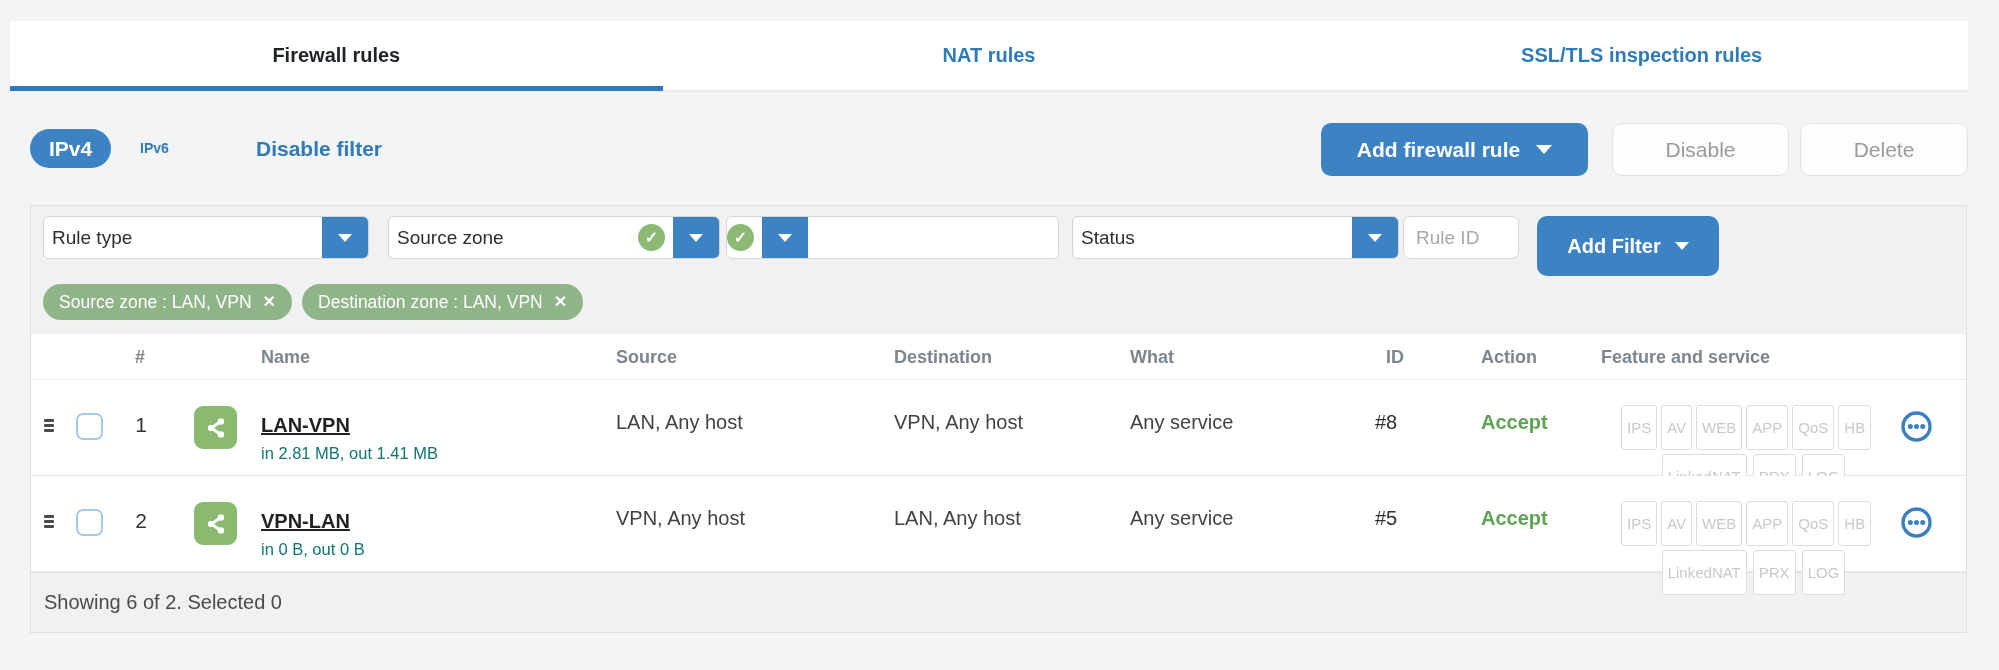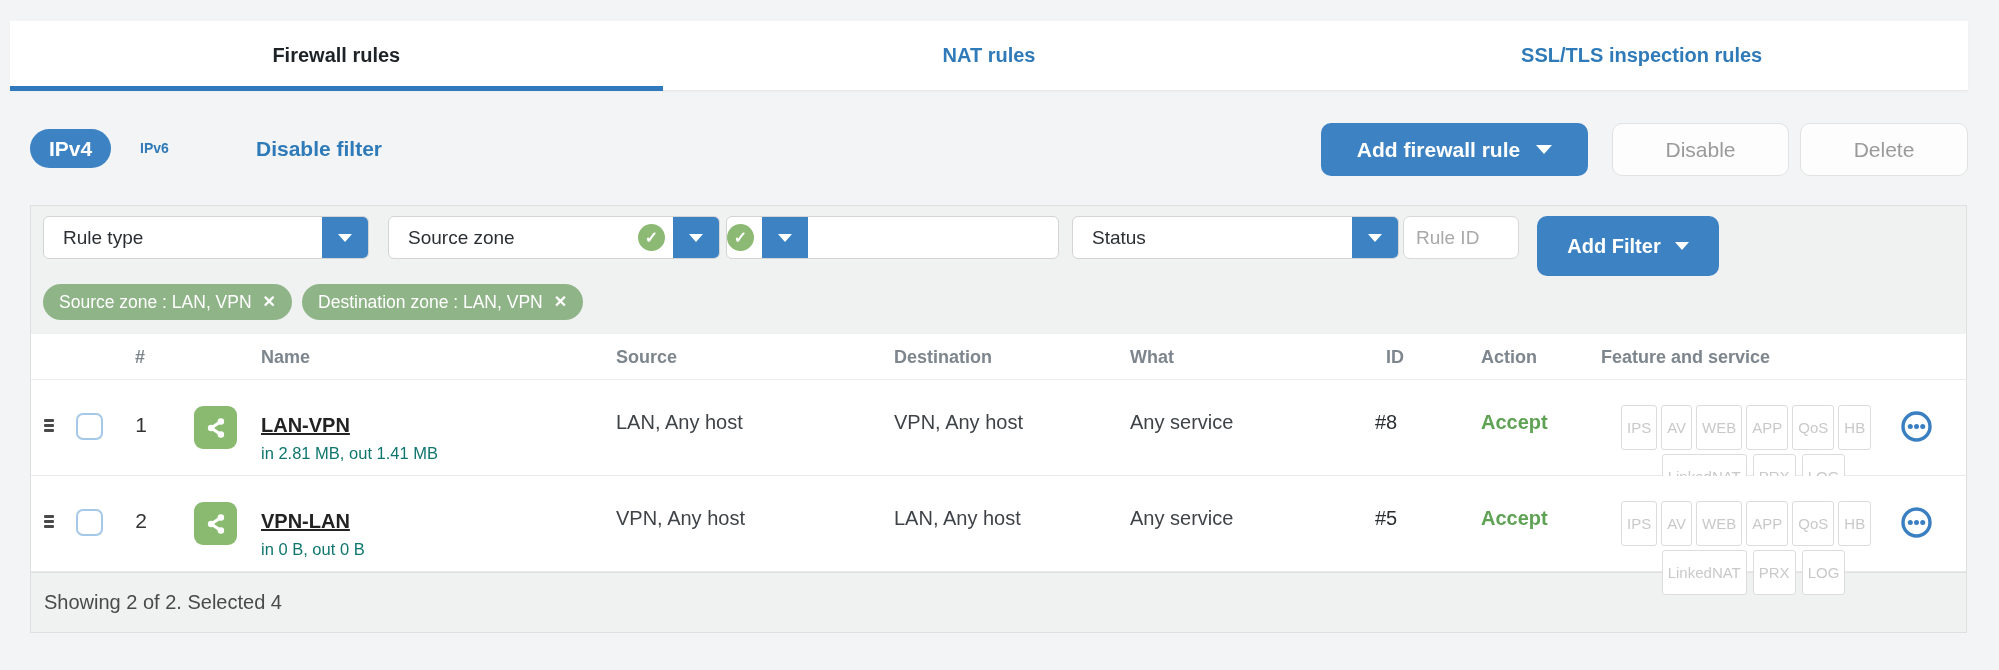--- a/index.html
+++ b/index.html
@@ -52,21 +52,21 @@
   
   .panel {
     position:absolute; left:30px; top:205px; width:1937px;
     border:1px solid #dfdfdf; background:#fff;
   }
   .filter-row { position:relative; height:64px; background:#f0f1f1; }
   .f-select {
     position:absolute; top:10px; height:43px; display:flex; align-items:stretch;
     border:1px solid #d4d4d4; border-radius:6px; background:#fff; overflow:hidden; cursor:pointer;
   }
-  .f-label { flex:1; display:flex; align-items:center; padding-left:19px;
+  .f-label { flex:1; display:flex; align-items:center; padding-left:8px;
     font-size:19px; color:#2b2f33; }
   .f-check {
     width:27px; height:27px; border-radius:50%; background:#8cba74; color:#fff;
     font-size:16px; font-weight:bold; display:flex; align-items:center; justify-content:center;
     align-self:center; margin-right:8px; flex:0 0 auto;
   }
   .f-btn { width:46px; background:#3d83c3; display:flex; align-items:center;
     justify-content:center; flex:0 0 auto; cursor:pointer; }
   .f-btn .chev-down { border-left-width:7px; border-right-width:7px; border-top-width:8px; }
   .sel-rule-type { left:12px;  width:326px; }
@@ -304,16 +304,16 @@
         <svg width="33" height="33" viewBox="0 0 33 33">
           <circle cx="16.5" cy="16.5" r="13.5" fill="none" stroke="#3a7fc1" stroke-width="3.4"></circle>
           <circle cx="10.3" cy="16.5" r="2.5" fill="#3a7fc1"></circle>
           <circle cx="16.5" cy="16.5" r="2.5" fill="#3a7fc1"></circle>
           <circle cx="22.7" cy="16.5" r="2.5" fill="#3a7fc1"></circle>
         </svg>
       </span>
     </div>
 
     <div class="t-footer">
-      <span>Showing 2 of 2. Selected 4</span>
+      <span>Showing 6 of 2. Selected 0</span>
     </div>
   </div>
 </div>
 
 </body></html>

